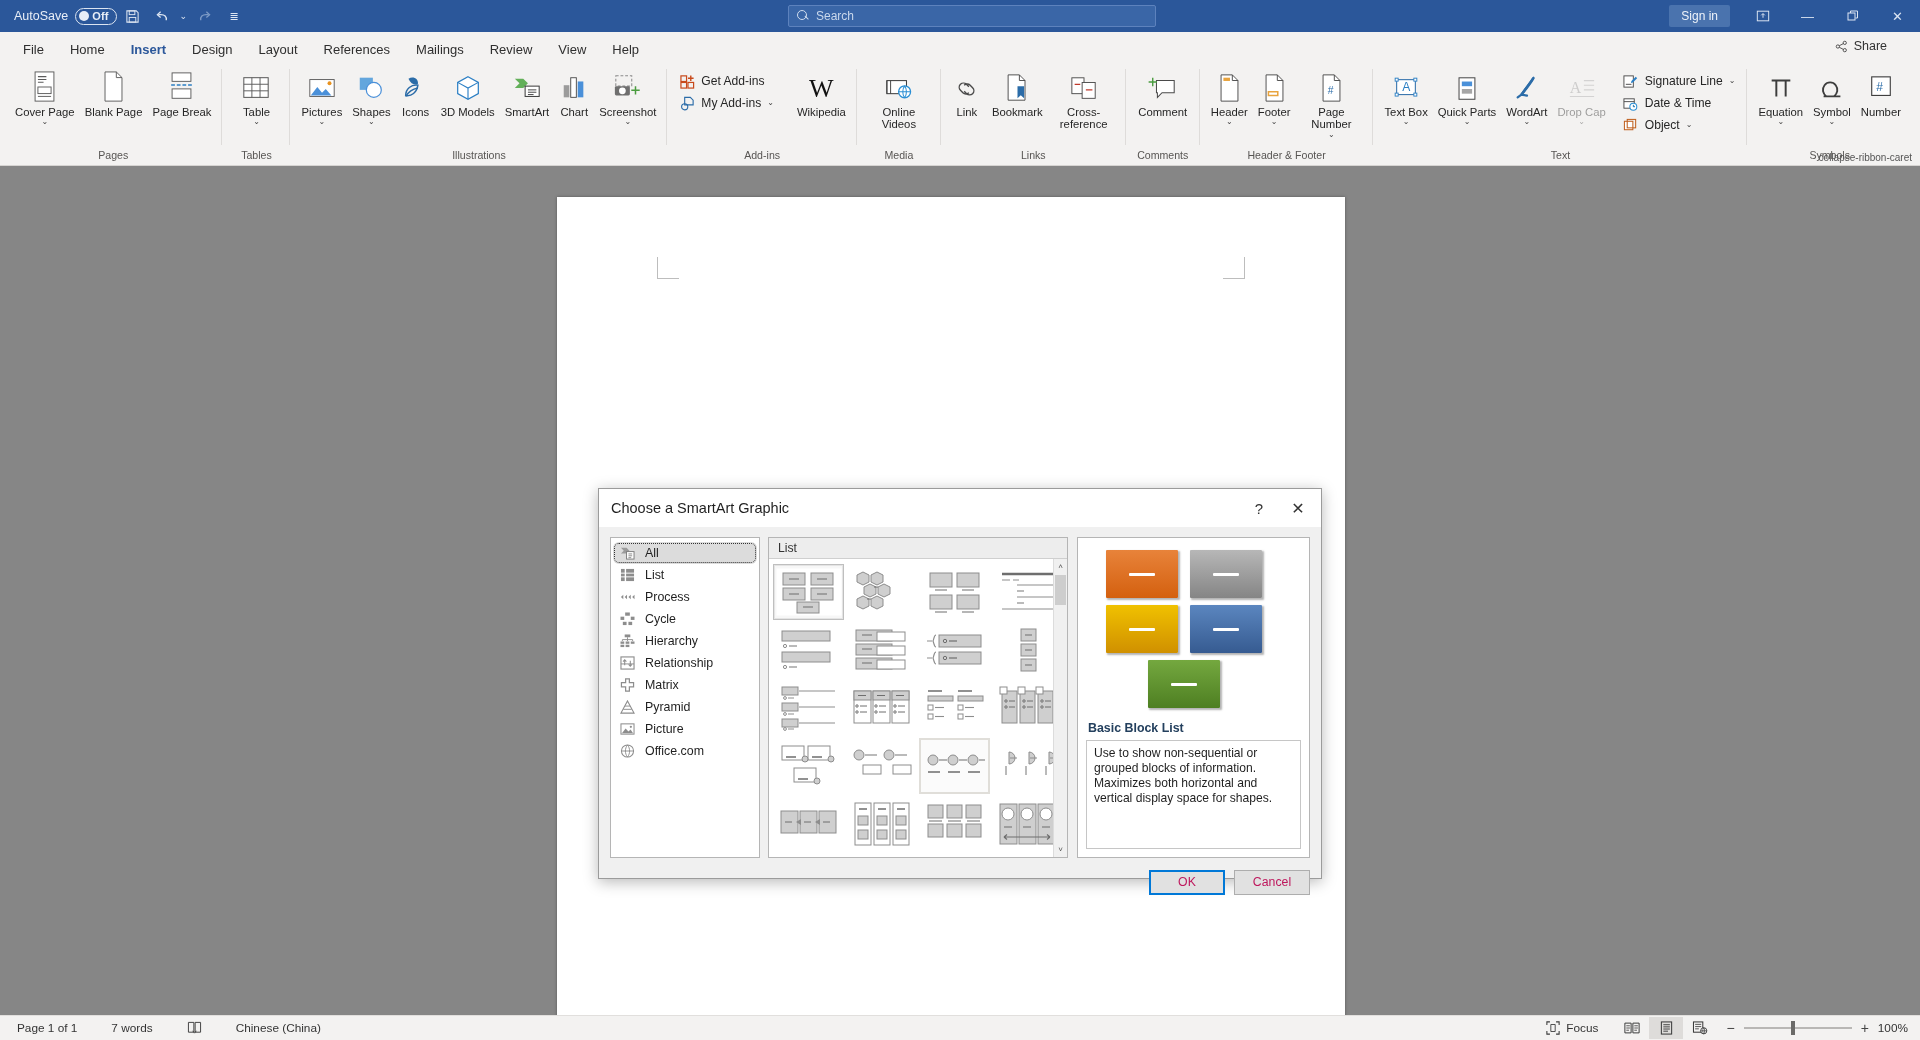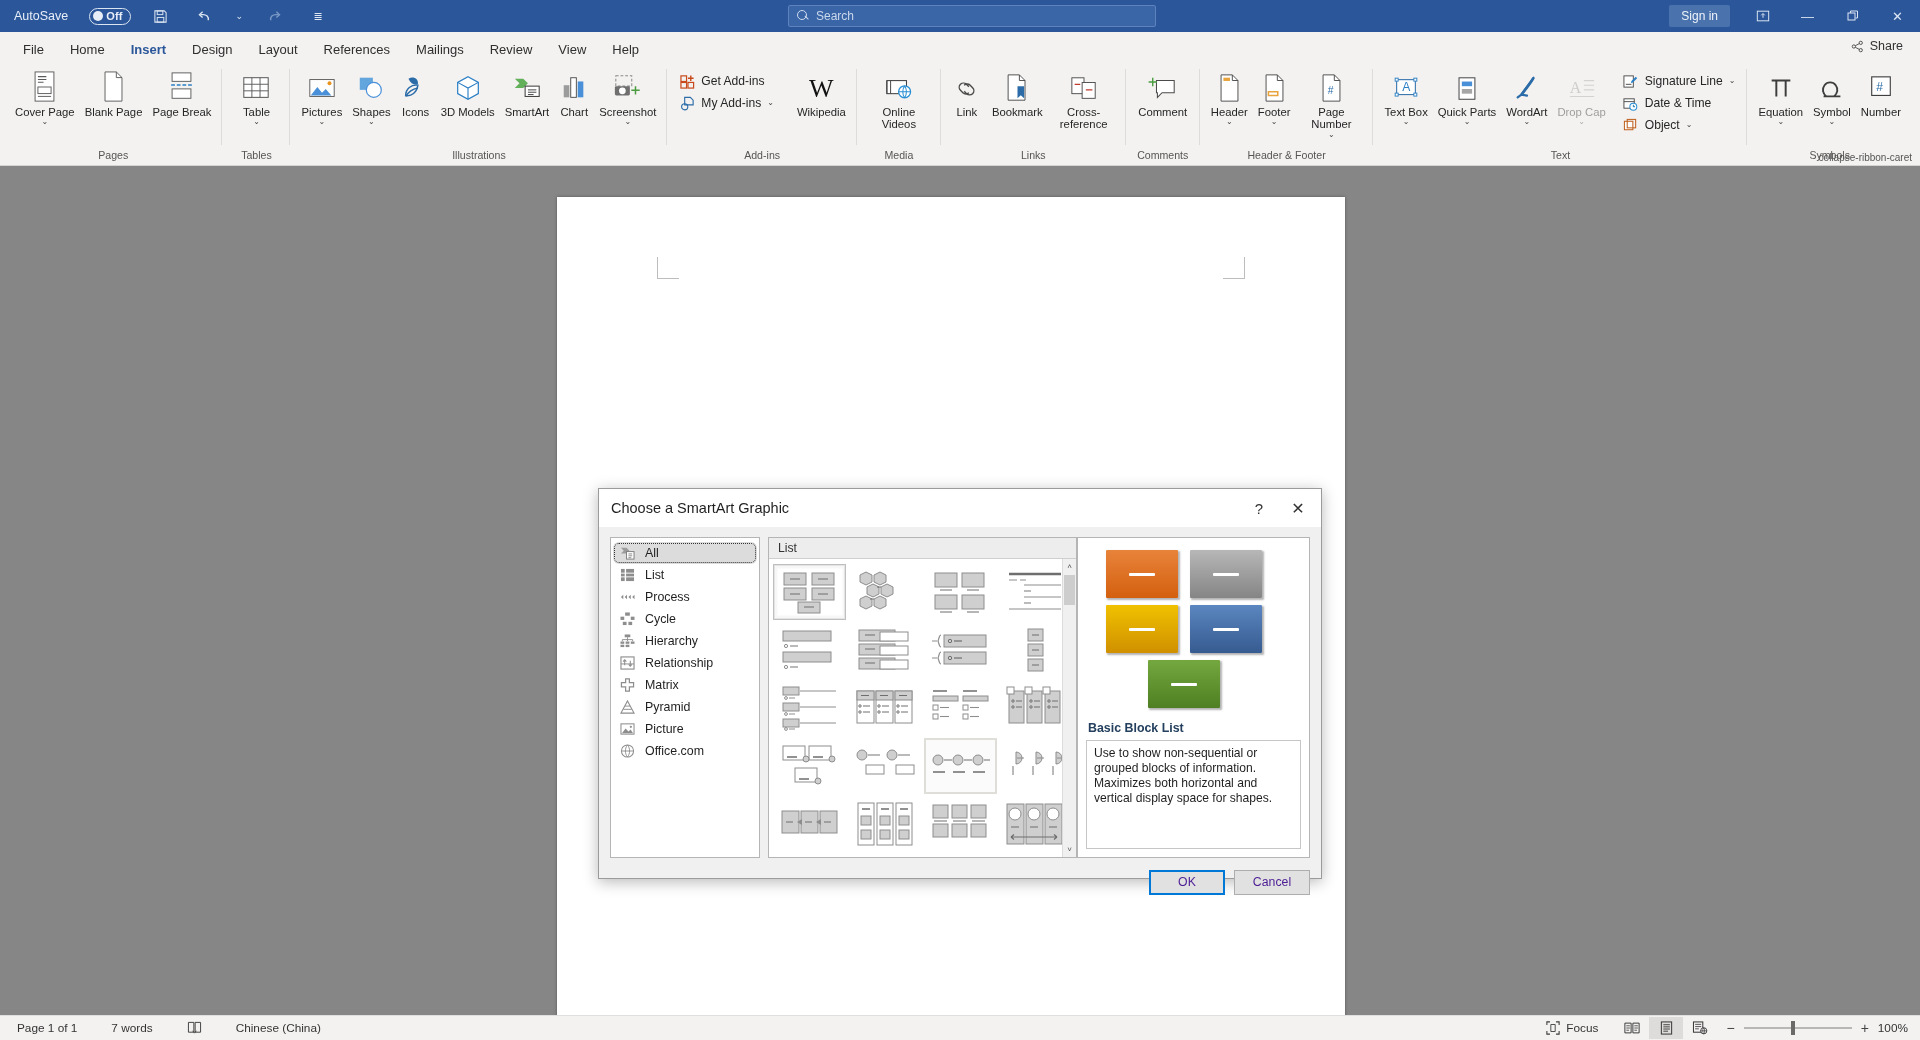--- a/index.html
+++ b/index.html
@@ -10,21 +10,21 @@
     color:#262626;
     background:#f3f2f1;
     -webkit-font-smoothing: antialiased;
   }
 
   
   #titlebar {
     height:32px; background:#2b579a; color:#fff;
     display:flex; align-items:center; position:relative;
   }
-  .tb-left { display:flex; align-items:center; gap:14px; padding-left:14px; }
+  .tb-left { display:flex; align-items:center; gap:0; padding-left:14px; }
   .autosave-label { font-size:12.5px; color:#e8eef7; margin-right:7px; }
   .toggle {
     width:42px; height:17px; border-radius:9px; border:1.4px solid #dbe4f1;
     display:flex; align-items:center; gap:3px; padding:0 3px; background:transparent;
   }
   .toggle .knob { width:10px; height:10px; border-radius:50%; background:#e8eef7; }
   .toggle .t-txt { font-size:11px; color:#e8eef7; letter-spacing:.2px;font-weight:bold; }
   .tb-ico {
     width:30px; height:26px; display:flex; align-items:center; justify-content:center;
     color:#dee6f2; font-size:15px;
@@ -56,21 +56,21 @@
   #tabstrip {
     height:30px; background:#f3f2f1; display:flex; align-items:flex-end;
     padding-left:10px; position:relative;
   }
   .tab { font-size:13px; padding:5px 13px; color:#2f2f2f; cursor:pointer; position:relative; }
   .tab.active { font-weight:bold; color:#2b579a; }
   .tab.active::after {
     content:""; position:absolute; left:12px; right:12px; bottom:-3px; height:2.4px; background:#2b579a;
   }
   #share-btn {
-    position:absolute; right:8px; top:4px; font-size:12.5px; color:#333;
+    position:absolute; right:24px; top:4px; font-size:12.5px; color:#333;
     display:flex; align-items:center; gap:6px; padding:3px 9px; cursor:pointer;
   }
 
   
   #ribbon {
     height:104px; background:#f3f2f1; border-bottom:1px solid #d6d4d2;
     display:flex; align-items:stretch; position:relative; padding-left:4px;
   }
   .grp { display:flex; flex-direction:column; position:relative; }
   .grp-body { display:flex; align-items:flex-start; padding:5px 6px 0 6px; flex:1; }
@@ -161,40 +161,40 @@
 
   #gal-scroll {
     position:absolute; right:0; top:21px; bottom:0; width:14px; background:#f0f0f0;
     border-left:1px solid #dcdcdc; display:flex; flex-direction:column; align-items:center;
   }
   .sarrow { width:14px; height:15px; display:flex; align-items:center; justify-content:center;
             font-size:8px; color:#555; cursor:pointer; }
   .sthumb { width:11px; height:30px; background:#cdcdcd; margin-top:1px; cursor:pointer; }
   .sspacer { flex:1; }
 
-  #prev-pane { width:233px; background:#fff; border:1px solid #b5b5b5;
+  #prev-pane { width:233px; margin-left:9px; background:#fff; border:1px solid #b5b5b5;
                display:flex; flex-direction:column; padding:7px 8px 8px 8px; }
   #prev-art { height:172px; position:relative; }
   .blk {
     position:absolute; width:72px; height:48px; border-radius:1px;
     box-shadow:1.5px 1.5px 2px rgba(0,0,0,.3);
     display:flex; align-items:center; justify-content:center;
   }
   .blk .dash { width:26px; height:3px; background:#fff; border-radius:1px; }
   #prev-name { font-size:12.4px; font-weight:bold; color:#24405e; margin:4px 0 5px 2px; }
   #prev-desc {
     flex:1; border:1px solid #c6c6c6; padding:5px 7px; font-size:12.1px;
     line-height:15px; color:#1f1f1f;
   }
 
   #dlg-foot { height:48px; display:flex; align-items:center; justify-content:flex-end;
               padding-right:11px; gap:9px; flex:0 0 auto; }
   .dbtn {
     width:76px; height:25px; font-size:12.3px; background:#e1e1e1; border:1px solid #adadad;
-    color:#4c1d95; cursor:pointer; font-family:"Liberation Sans",sans-serif;
+    color:#be185d; cursor:pointer; font-family:"Liberation Sans",sans-serif;
   }
   .dbtn.default { border:2px solid #0078d7; background:#e1e1e1; }
 
   
   #status {
     height:25px; background:#f3f2f1; border-top:1px solid #e1dfdd;
     display:flex; align-items:center; font-size:11.8px; color:#343434; position:relative;
   }
   .st { padding:0 17px; cursor:pointer; display:flex; align-items:center; gap:6px; height:25px; }
   #status .right { position:absolute; right:0; display:flex; align-items:center; height:25px; }

